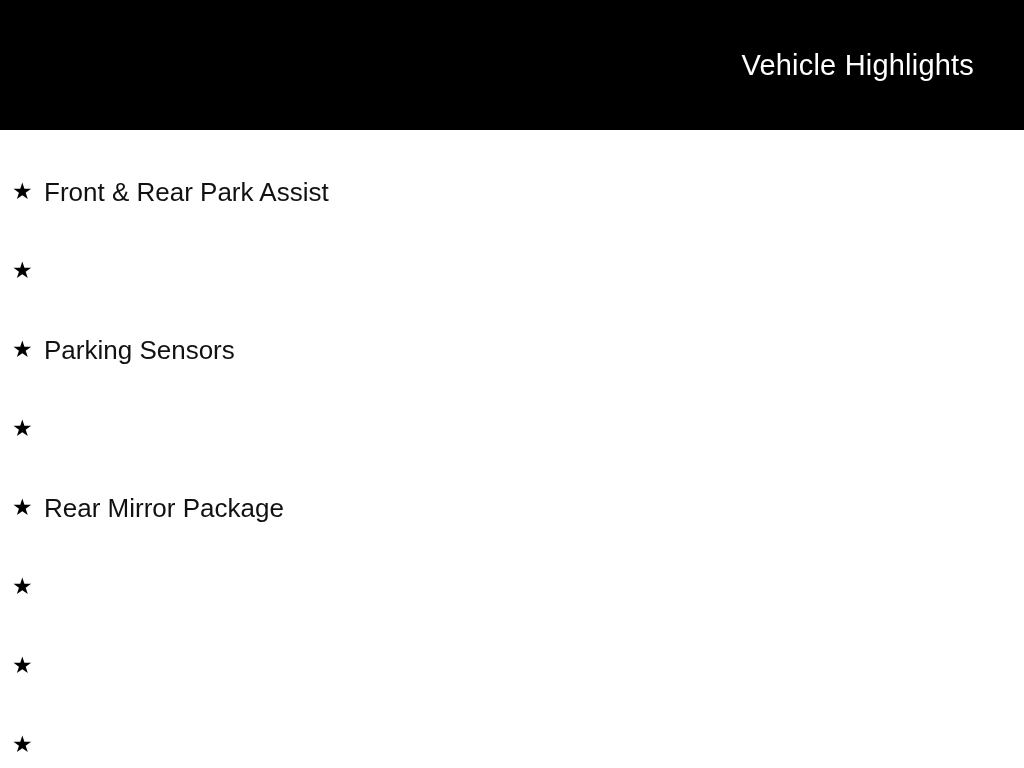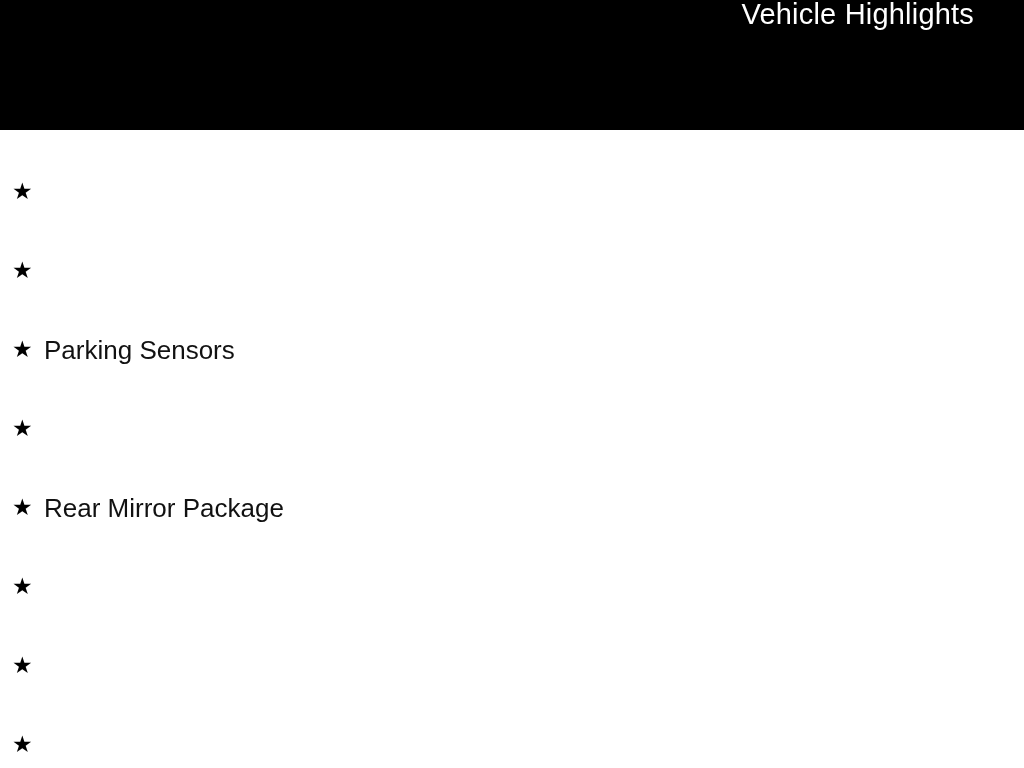--- a/index.html
+++ b/index.html
@@ -17,21 +17,21 @@
     position: relative;
     width: 1024px;
     height: 768px;
     background: #ffffff;
   }
   .header-bar {
     width: 100%;
     height: 130px;
     background: #000000;
     display: flex;
-    align-items: flex-start;
+    align-items: center;
     justify-content: flex-end;
     box-sizing: border-box;
     padding-right: 50px;
   }
   .header-title {
     color: #ffffff;
     font-size: 29px;
     font-weight: 400;
     letter-spacing: 0.2px;
     line-height: 1;
@@ -71,20 +71,21 @@
 <div class="page">
 
   <div class="header-bar">
     <div class="header-title">Vehicle Highlights</div>
   </div>
 
   <ul class="highlights-list">
 
     <li class="highlight-item">
       <span class="bullet-star">★</span>
+      <span class="highlight-label">Front &amp; Rear Park Assist</span>
     </li>
 
     <li class="highlight-item">
       <span class="bullet-star">★</span>
     </li>
 
     <li class="highlight-item">
       <span class="bullet-star">★</span>
       <span class="highlight-label">Parking Sensors</span>
     </li>

